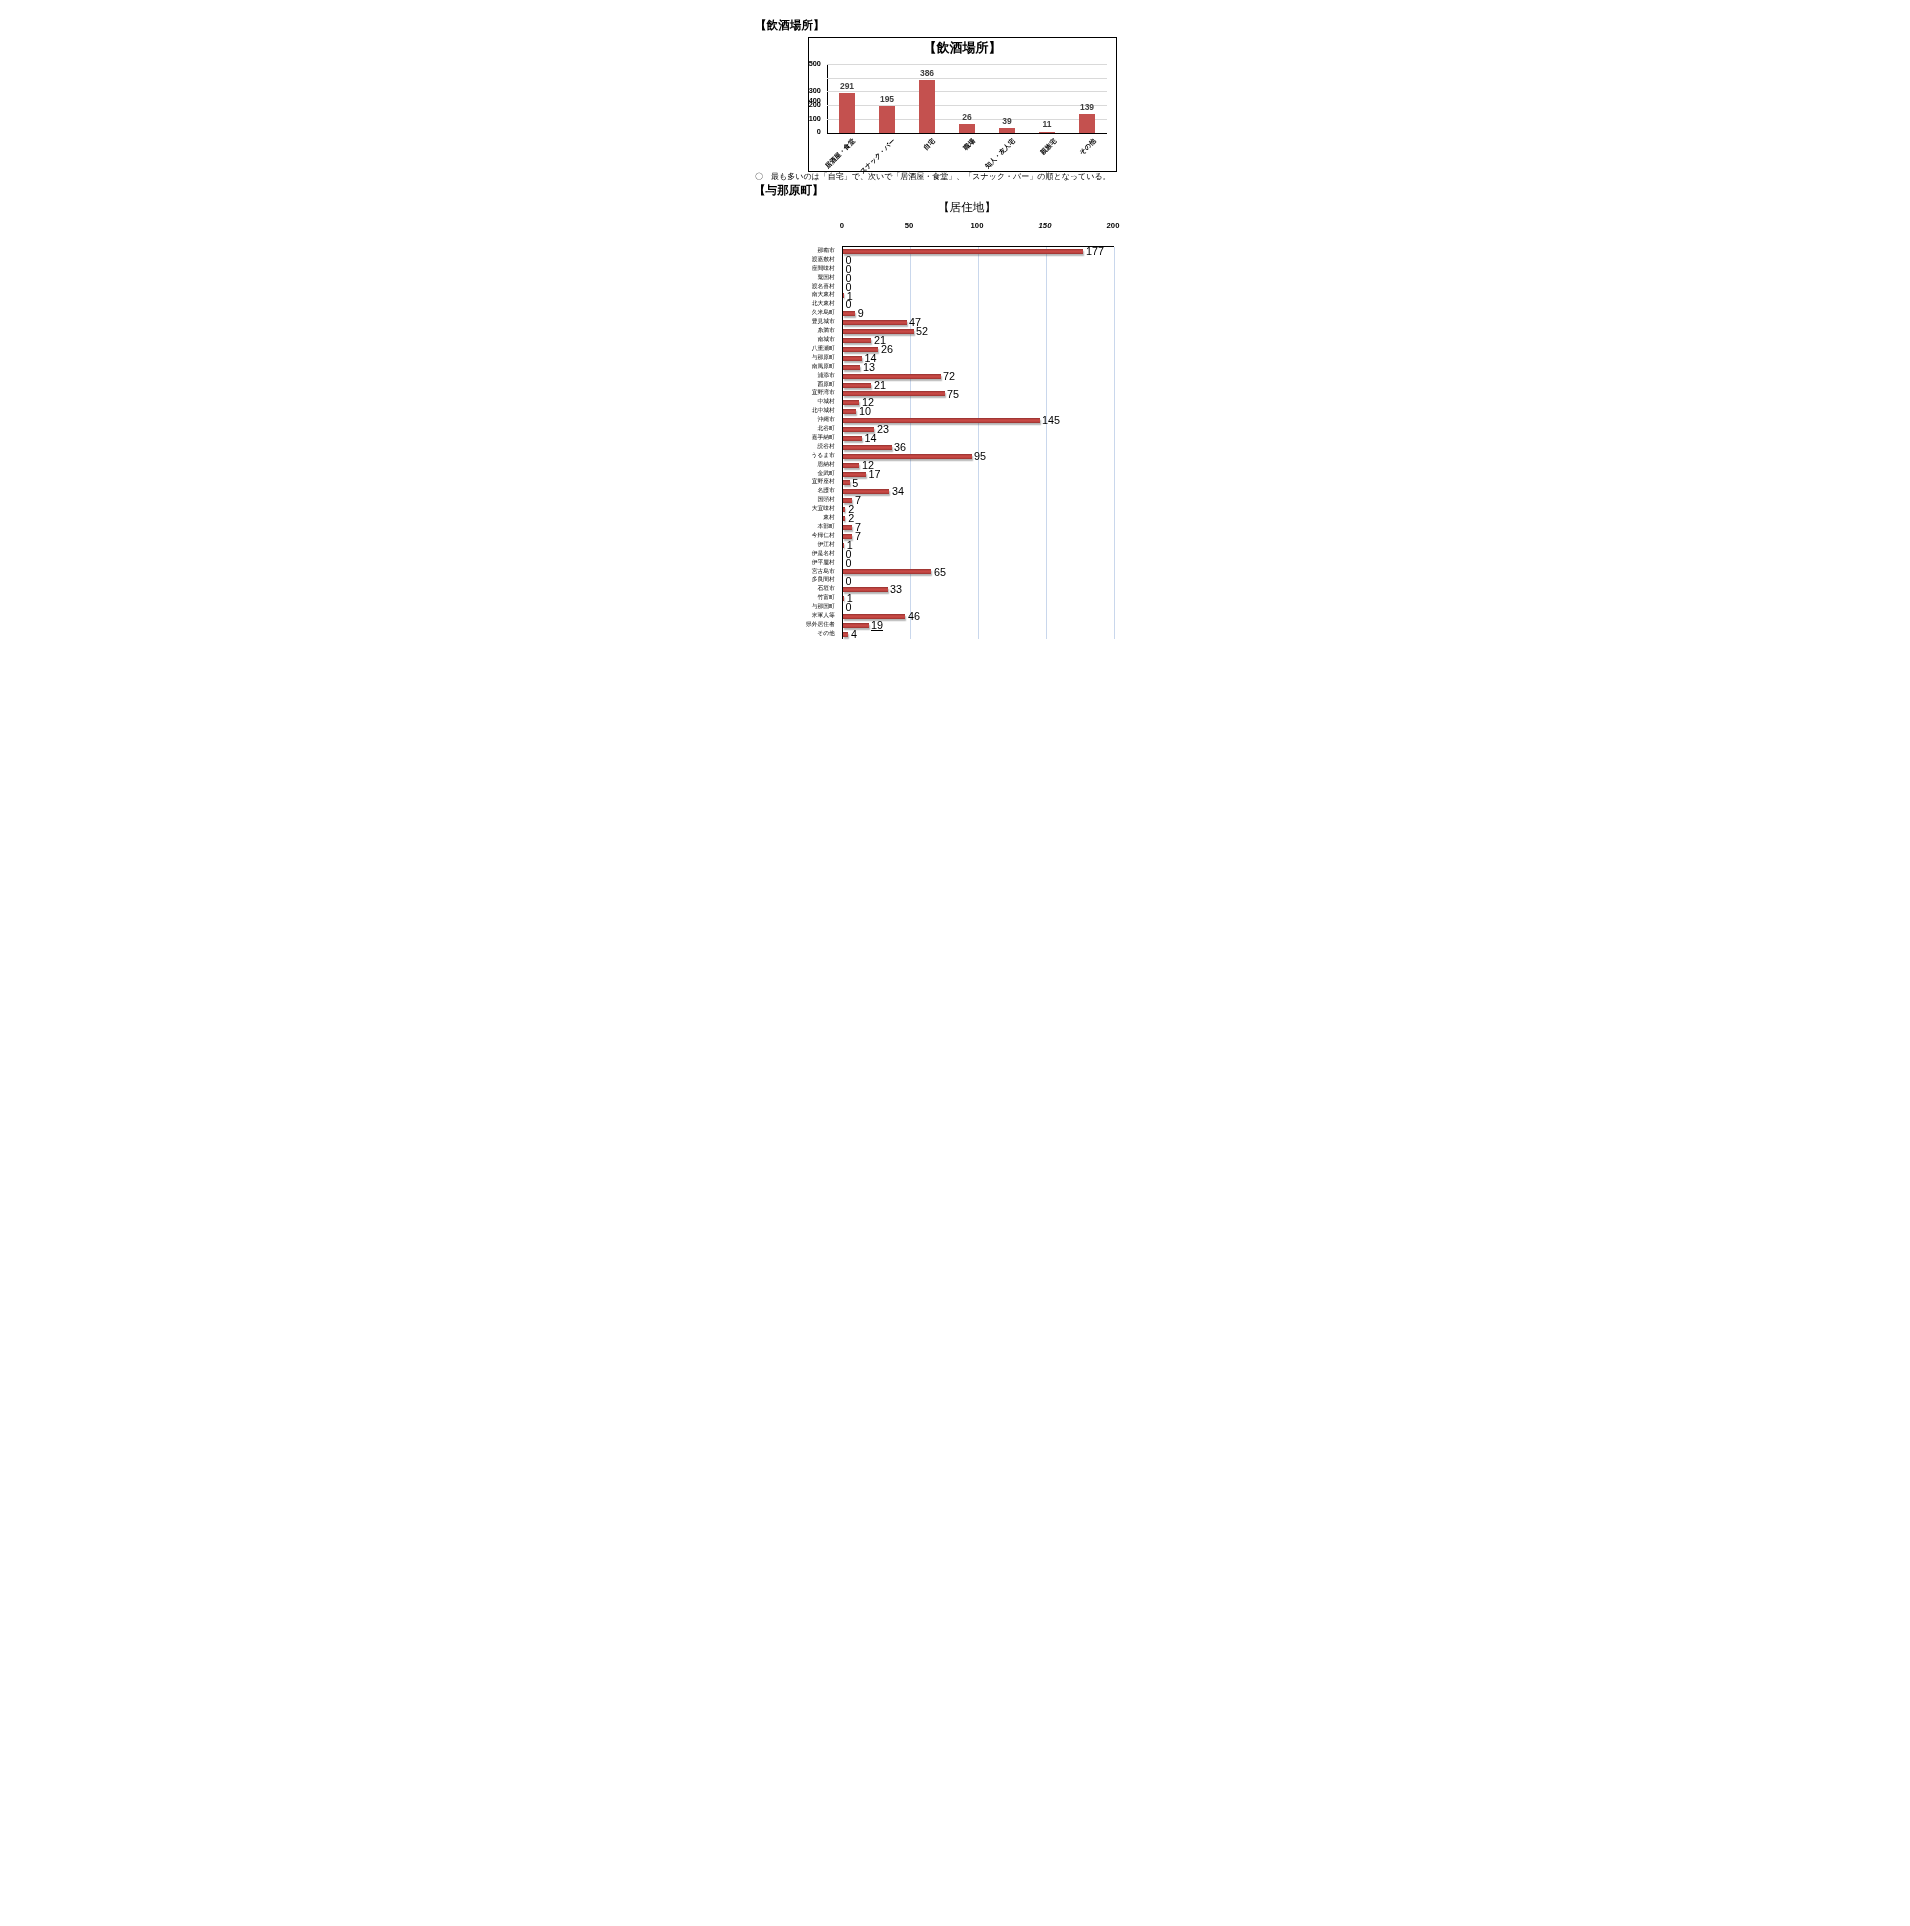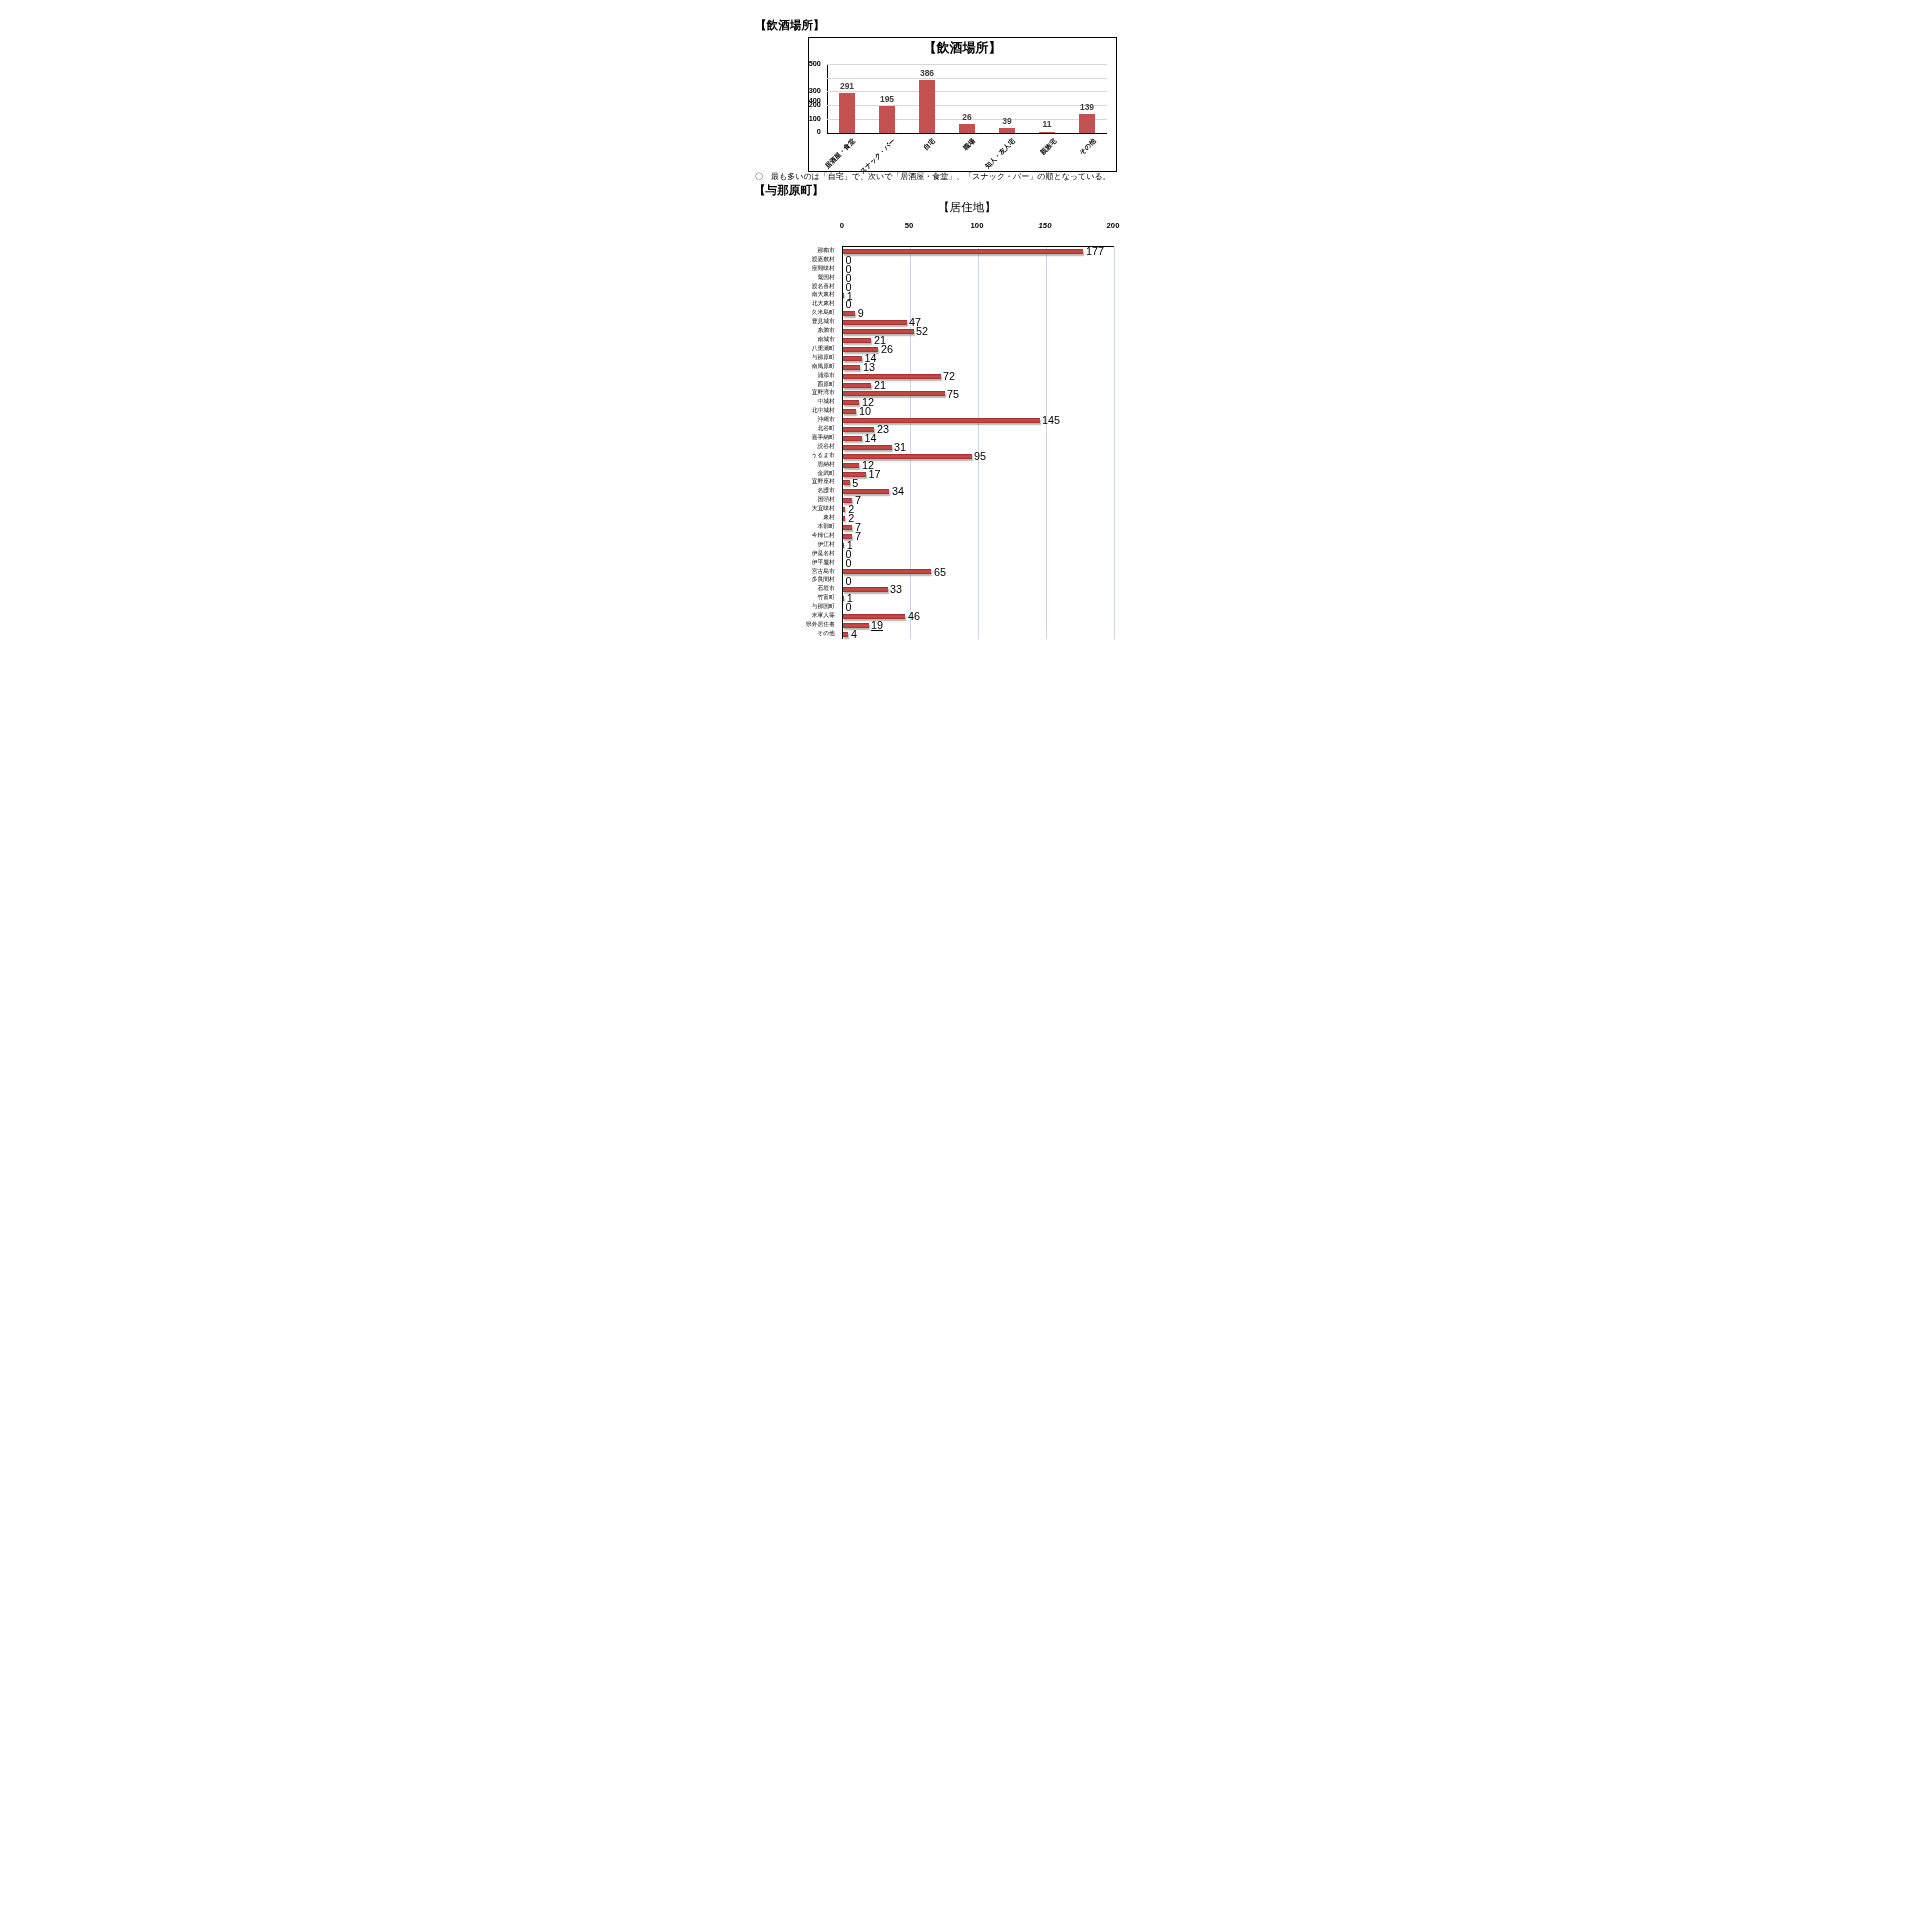--- a/index.html
+++ b/index.html
@@ -185,21 +185,21 @@
       <div class="c2-val" style="left: 20px; top: 150px;">12</div>
       <div class="c2-bar" style="left: 0.8px; top: 162px; width: 13.6px;"></div>
       <div class="c2-val" style="left: 17px; top: 159px;">10</div>
       <div class="c2-bar" style="left: 0.8px; top: 171px; width: 197px;"></div>
       <div class="c2-val" style="left: 200px; top: 168px;">145</div>
       <div class="c2-bar" style="left: 0.8px; top: 180px; width: 31px;"></div>
       <div class="c2-val" style="left: 35px; top: 177px;">23</div>
       <div class="c2-bar" style="left: 0.8px; top: 189px; width: 19px;"></div>
       <div class="c2-val" style="left: 22.5px; top: 186px;">14</div>
       <div class="c2-bar" style="left: 0.8px; top: 198px; width: 49px;"></div>
-      <div class="c2-val" style="left: 52px; top: 195px;">31</div>
+      <div class="c2-val" style="left: 52px; top: 195px;">36</div>
       <div class="c2-bar" style="left: 0.8px; top: 207px; width: 129px;"></div>
       <div class="c2-val" style="left: 132px; top: 204px;">95</div>
       <div class="c2-bar" style="left: 0.8px; top: 216px; width: 16.3px;"></div>
       <div class="c2-val" style="left: 20px; top: 213px;">12</div>
       <div class="c2-bar" style="left: 0.8px; top: 225px; width: 23px;"></div>
       <div class="c2-val" style="left: 26.5px; top: 222px;">17</div>
       <div class="c2-bar" style="left: 0.8px; top: 233px; width: 6.8px;"></div>
       <div class="c2-val" style="left: 10.2px; top: 231px;">5</div>
       <div class="c2-bar" style="left: 0.8px; top: 242px; width: 46px;"></div>
       <div class="c2-val" style="left: 50px; top: 239px;">34</div>

